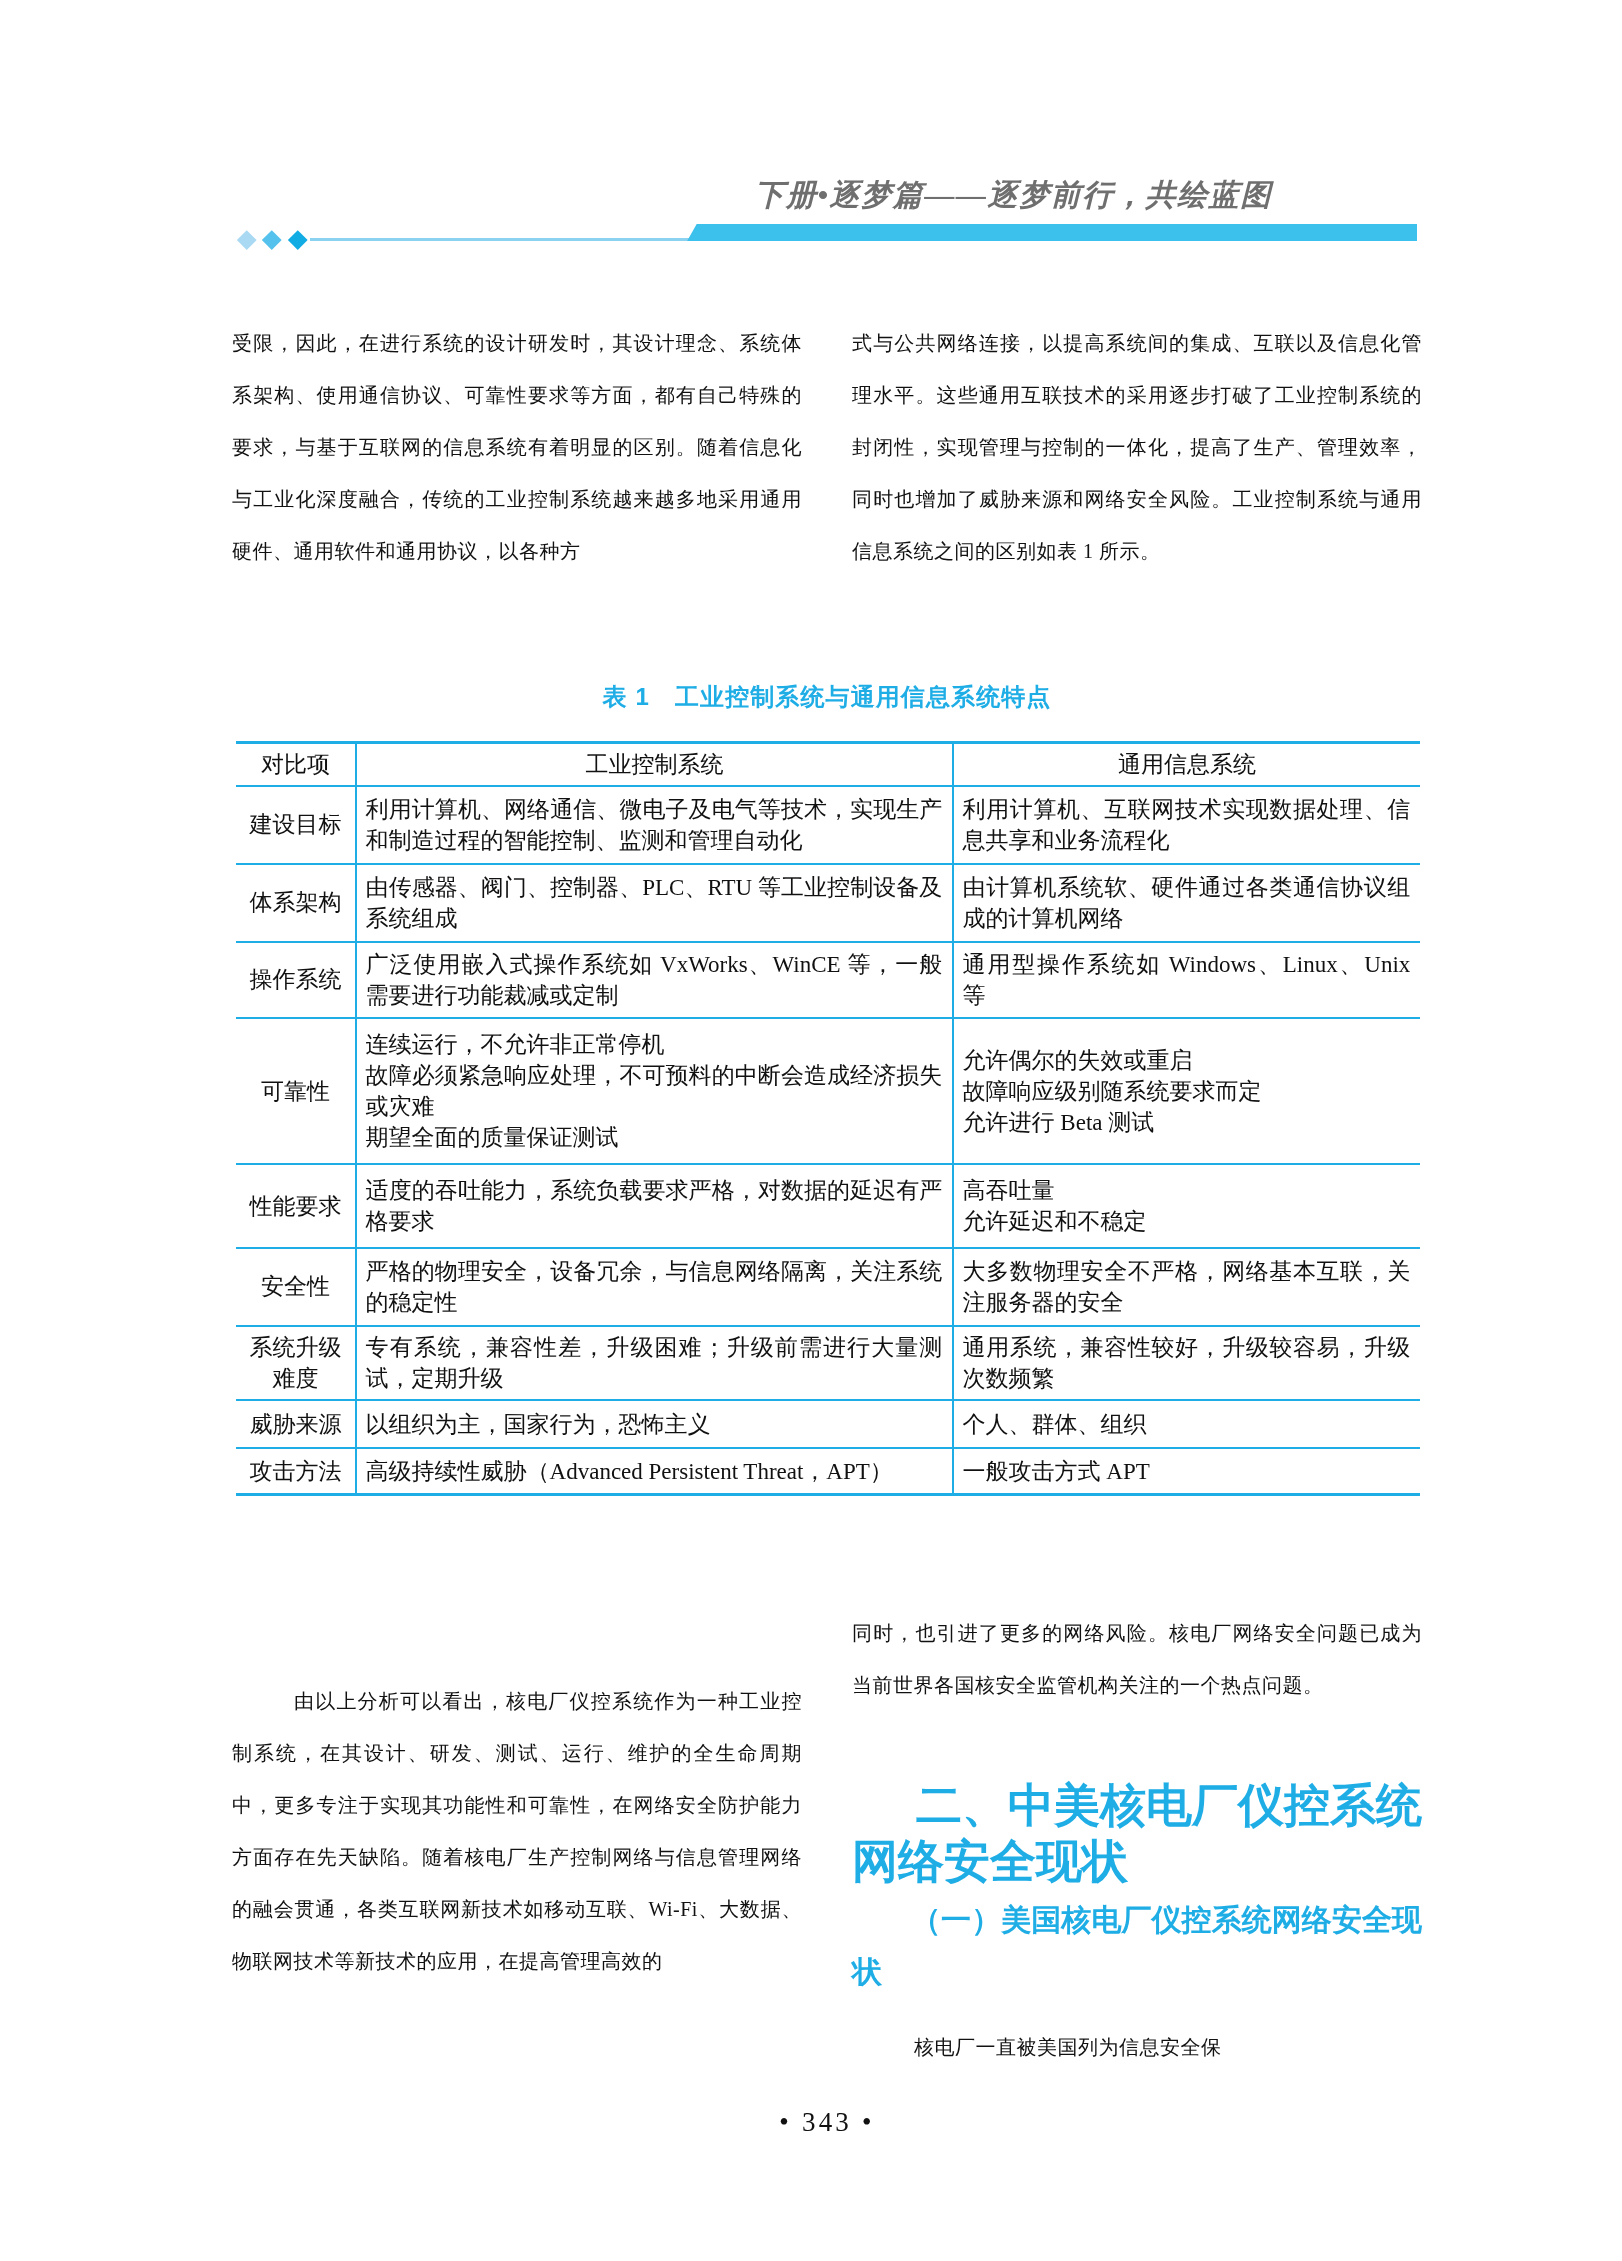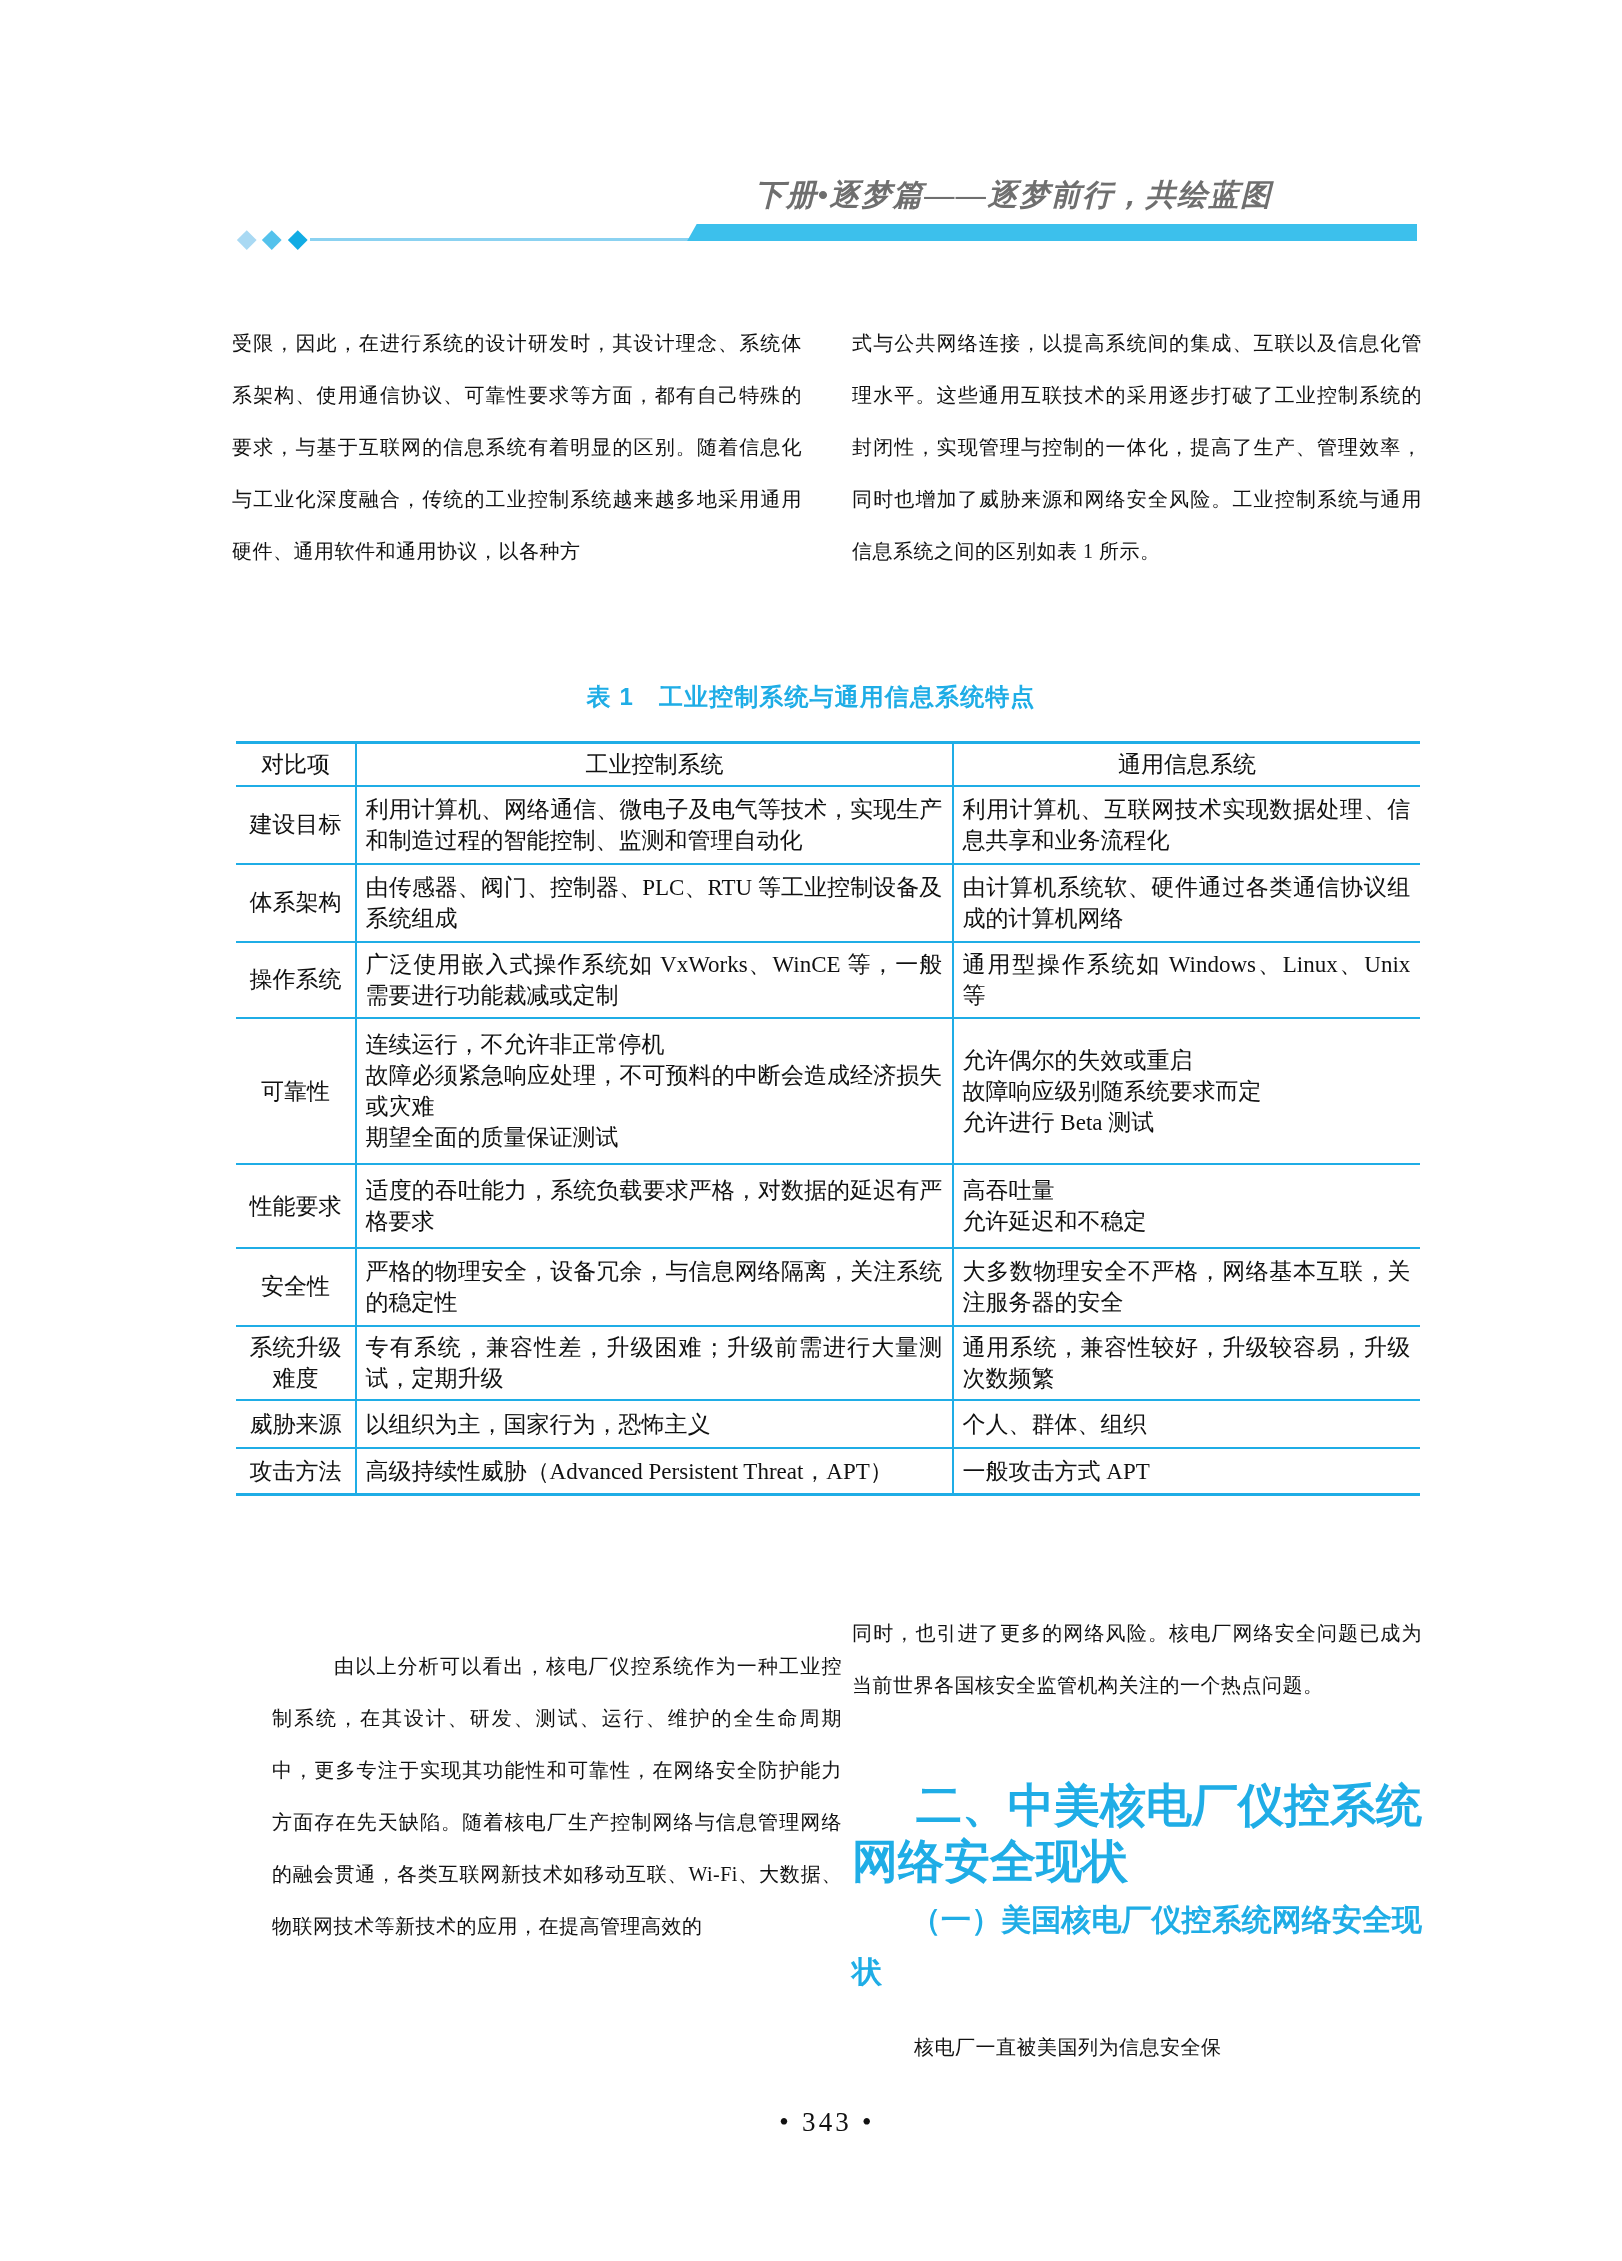--- a/index.html
+++ b/index.html
@@ -24,34 +24,34 @@
   .d3{left:291px;top:233px;background:var(--d3);}
   .deco-line{position:absolute;left:310px;top:238px;width:384px;height:2.7px;background:var(--line);}
   .deco-bar{position:absolute;left:687px;top:224px;width:730px;height:17.3px;background:var(--bar);
             clip-path:polygon(9.7px 0,100% 0,100% 100%,0 100%);}
 
   
   .para{position:absolute;width:570px;font-size:20px;line-height:52px;letter-spacing:0.5px;
         text-align:justify;color:var(--ink);}
   .p-left-top{left:232px;top:297px;}
   .p-right-top{left:852px;top:297px;}
-  .p-left-bottom{left:232px;top:1620px;text-indent:62px;margin-left:40px;}
+  .p-left-bottom{left:232px;top:1655px;text-indent:62px;}
   .p-right-bottom{left:852px;top:1587px;}
   .p-right-tail{left:852px;top:2001px;text-indent:62px;}
 
   
   .h-section{position:absolute;left:852px;top:1777px;width:570px;font-size:46px;line-height:56px;
              font-weight:bold;color:var(--accent);text-indent:64px;text-align:justify;
              font-family:"Liberation Sans","DejaVu Sans",sans-serif;}
   .h-subsection{position:absolute;left:852px;top:1894px;width:570px;font-size:30px;line-height:52px;
              font-weight:bold;color:var(--accent);text-indent:59px;text-align:justify;
              font-family:"Liberation Sans","DejaVu Sans",sans-serif;}
 
   
-  .tbl-caption{position:absolute;left:216px;top:681px;width:1190px;text-align:center;
+  .tbl-caption{position:absolute;left:232px;top:681px;width:1190px;text-align:center;
                font-size:24px;font-weight:bold;color:var(--accent);
                font-family:"Liberation Sans","DejaVu Sans",sans-serif;letter-spacing:1.1px;}
   table.cmp{position:absolute;left:236px;top:741px;width:1184px;border-collapse:collapse;
             table-layout:fixed;border-top:3.8px solid var(--accent);border-bottom:3.8px solid var(--accent);
             font-size:23px;color:var(--ink);}
   table.cmp th,table.cmp td{border-bottom:2.2px solid var(--accent);vertical-align:middle;
             font-weight:normal;line-height:31px;}
   table.cmp tr:last-child td{border-bottom:none;}
   table.cmp .c1,table.cmp .c2{border-right:2.2px solid var(--accent);margin-top:42px;}
   table.cmp th{text-align:center;height:39px;}

